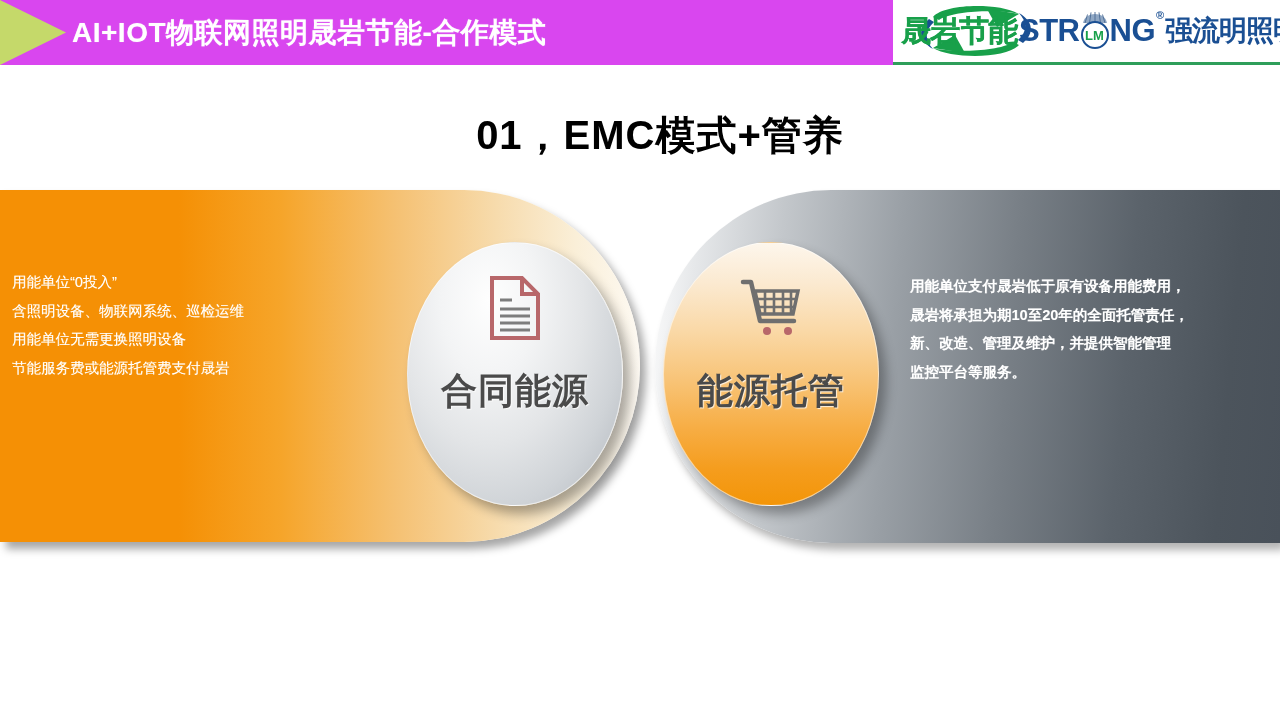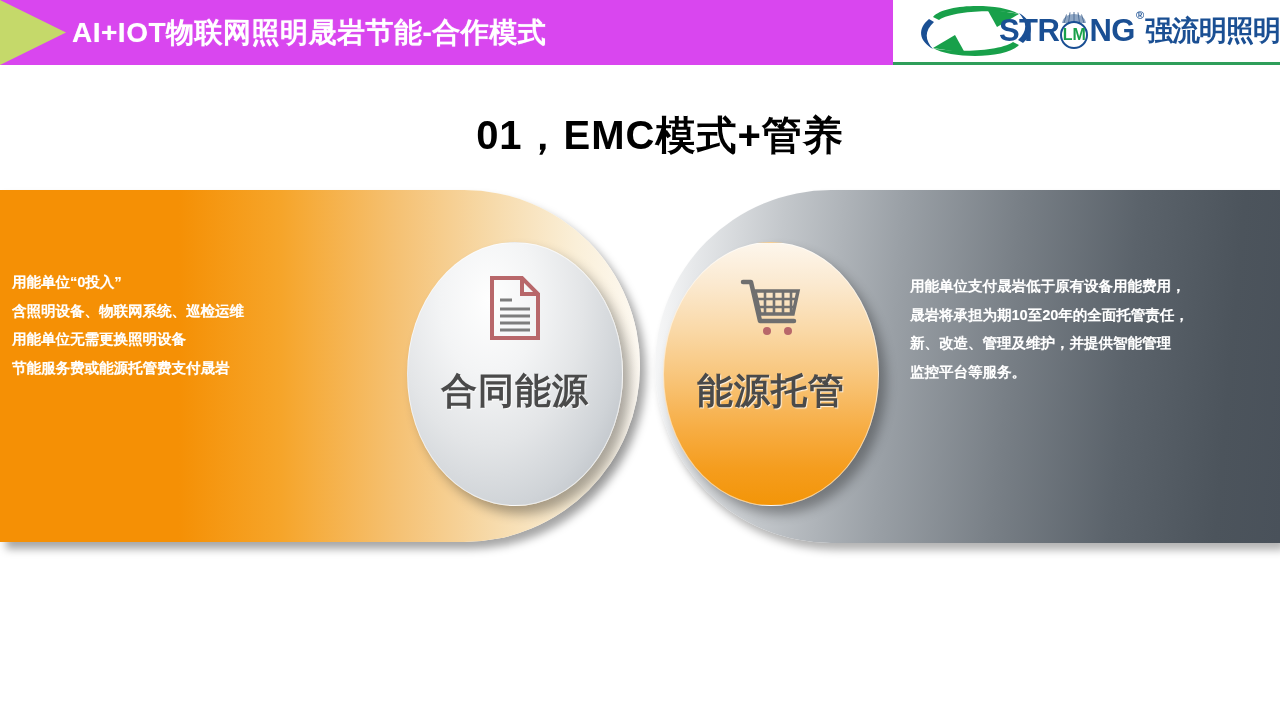--- a/index.html
+++ b/index.html
@@ -70,21 +70,21 @@
     display:inline-block; vertical-align:middle;
   }
   .lm-circle{
     position:absolute; left:1px; top:8px; width:28px; height:28px;
     border-radius:50%;
     border:2px solid #1a4f93;
     background:#ffffff;
     display:flex; align-items:center; justify-content:center;
   }
   .lm-text{
-    font-size:16px; font-weight:bold; color:#18a04a; line-height:1;
+    font-size:13px; font-weight:bold; color:#18a04a; line-height:1;
   }
   .lm-fan{
     position:absolute; left:0px; top:-5px; width:30px; height:16px;
   }
   .reg-mark{
     font-size:11px; color:#1a4f93; vertical-align:super; font-weight:bold;
     margin-left:1px; align-self:flex-start; margin-top:6px;
   }
   .logo-cn2{
     font-size:28px; font-weight:bold; color:#1a4f93;
@@ -144,21 +144,21 @@
   .badge-label{
     margin-top:26px;
     font-size:36px; font-weight:bold; color:#4a4a4a;
     letter-spacing:1px;
     text-shadow:1px 1px 1px rgba(255,255,255,0.8);
   }
 
   
   .left-text{
     position:absolute; left:12px; top:268px; width:340px;
-    color:#ffffff; font-size:14.5px; font-weight:bold;
+    color:#ffffff; font-size:14.5px; font-weight:normal;
     line-height:28.5px;
     text-shadow:0.4px 0.4px 0 rgba(255,255,255,0.4);
   }
   .left-text div{ white-space:nowrap; }
 
   .right-text{
     position:absolute; left:910px; top:272px; width:360px;
     color:#ffffff; font-size:14.5px; font-weight:bold;
     line-height:28.5px;
     text-shadow:0.4px 0.4px 0 rgba(255,255,255,0.3);
@@ -177,20 +177,21 @@
 
   <div class="logo-cn">
     <svg class="swoosh" viewBox="0 0 122 52">
       <path d="M18 12 C30 -2, 86 -2, 104 9 C92 5, 40 4, 24 15 Z" fill="#18a04a"></path>
       <path d="M104 40 C92 54, 36 54, 18 43 C30 47, 82 48, 98 37 Z" fill="#18a04a"></path>
       <path d="M14 14 C2 24, 4 36, 18 44 C10 35, 9 26, 19 17 Z" fill="#1a4f93"></path>
       <path d="M108 38 C120 28, 118 16, 104 8 C112 17, 113 26, 103 35 Z" fill="#1a4f93"></path>
       <path d="M72 4 L104 9 L82 22 Z" fill="#18a04a"></path>
       <path d="M50 48 L18 43 L40 30 Z" fill="#18a04a"></path>
     </svg>
+    <span class="logo-cn-text">晟岩节能</span>
   </div>
 
   <div class="logo-strong">
     <span class="strong-1">STR</span>
     <span class="lm-wrap">
       <svg class="lm-fan" viewBox="0 0 30 16">
         <path d="M3 15 C5 3, 25 3, 27 15 Z" fill="#8fa7c4"></path>
         <g stroke="#4a6a93" stroke-width="0.9">
           <line x1="15" y1="4" x2="15" y2="15"></line>
           <line x1="11" y1="4.4" x2="9.5" y2="15"></line>

